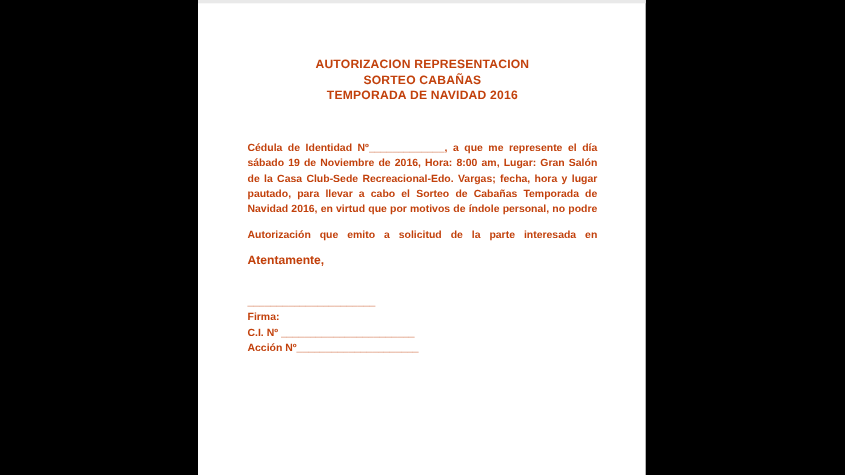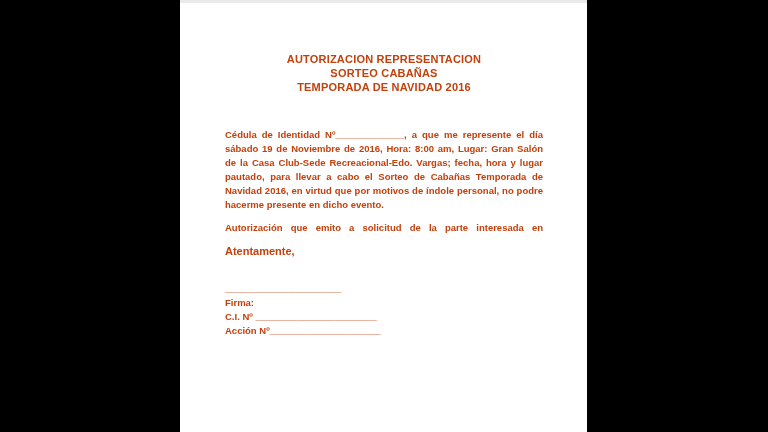--- a/index.html
+++ b/index.html
@@ -91,21 +91,20 @@
         <div class="line">SORTEO CABAÑAS</div>
         <div class="line">TEMPORADA DE NAVIDAD 2016</div>
       </div>
 
       <div class="para p1">
         <div class="line just">Cédula de Identidad Nº_____________, a que me represente el día</div>
         <div class="line just">sábado 19 de Noviembre de 2016, Hora: 8:00 am, Lugar: Gran Salón</div>
         <div class="line just">de la Casa Club-Sede Recreacional-Edo. Vargas; fecha, hora y lugar</div>
         <div class="line just">pautado, para llevar a cabo el Sorteo de Cabañas Temporada de</div>
         <div class="line just">Navidad 2016, en virtud que por motivos de índole personal, no podre</div>
-        <div class="line">hacerme presente en dicho evento.</div>
       </div>
 
       <div class="para p2">
         <div class="line just">Autorización que emito a solicitud de la parte interesada en</div>
       </div>
 
       <div class="closing">Atentamente,</div>
 
       <div class="sig">
         <div class="line">______________________</div>

